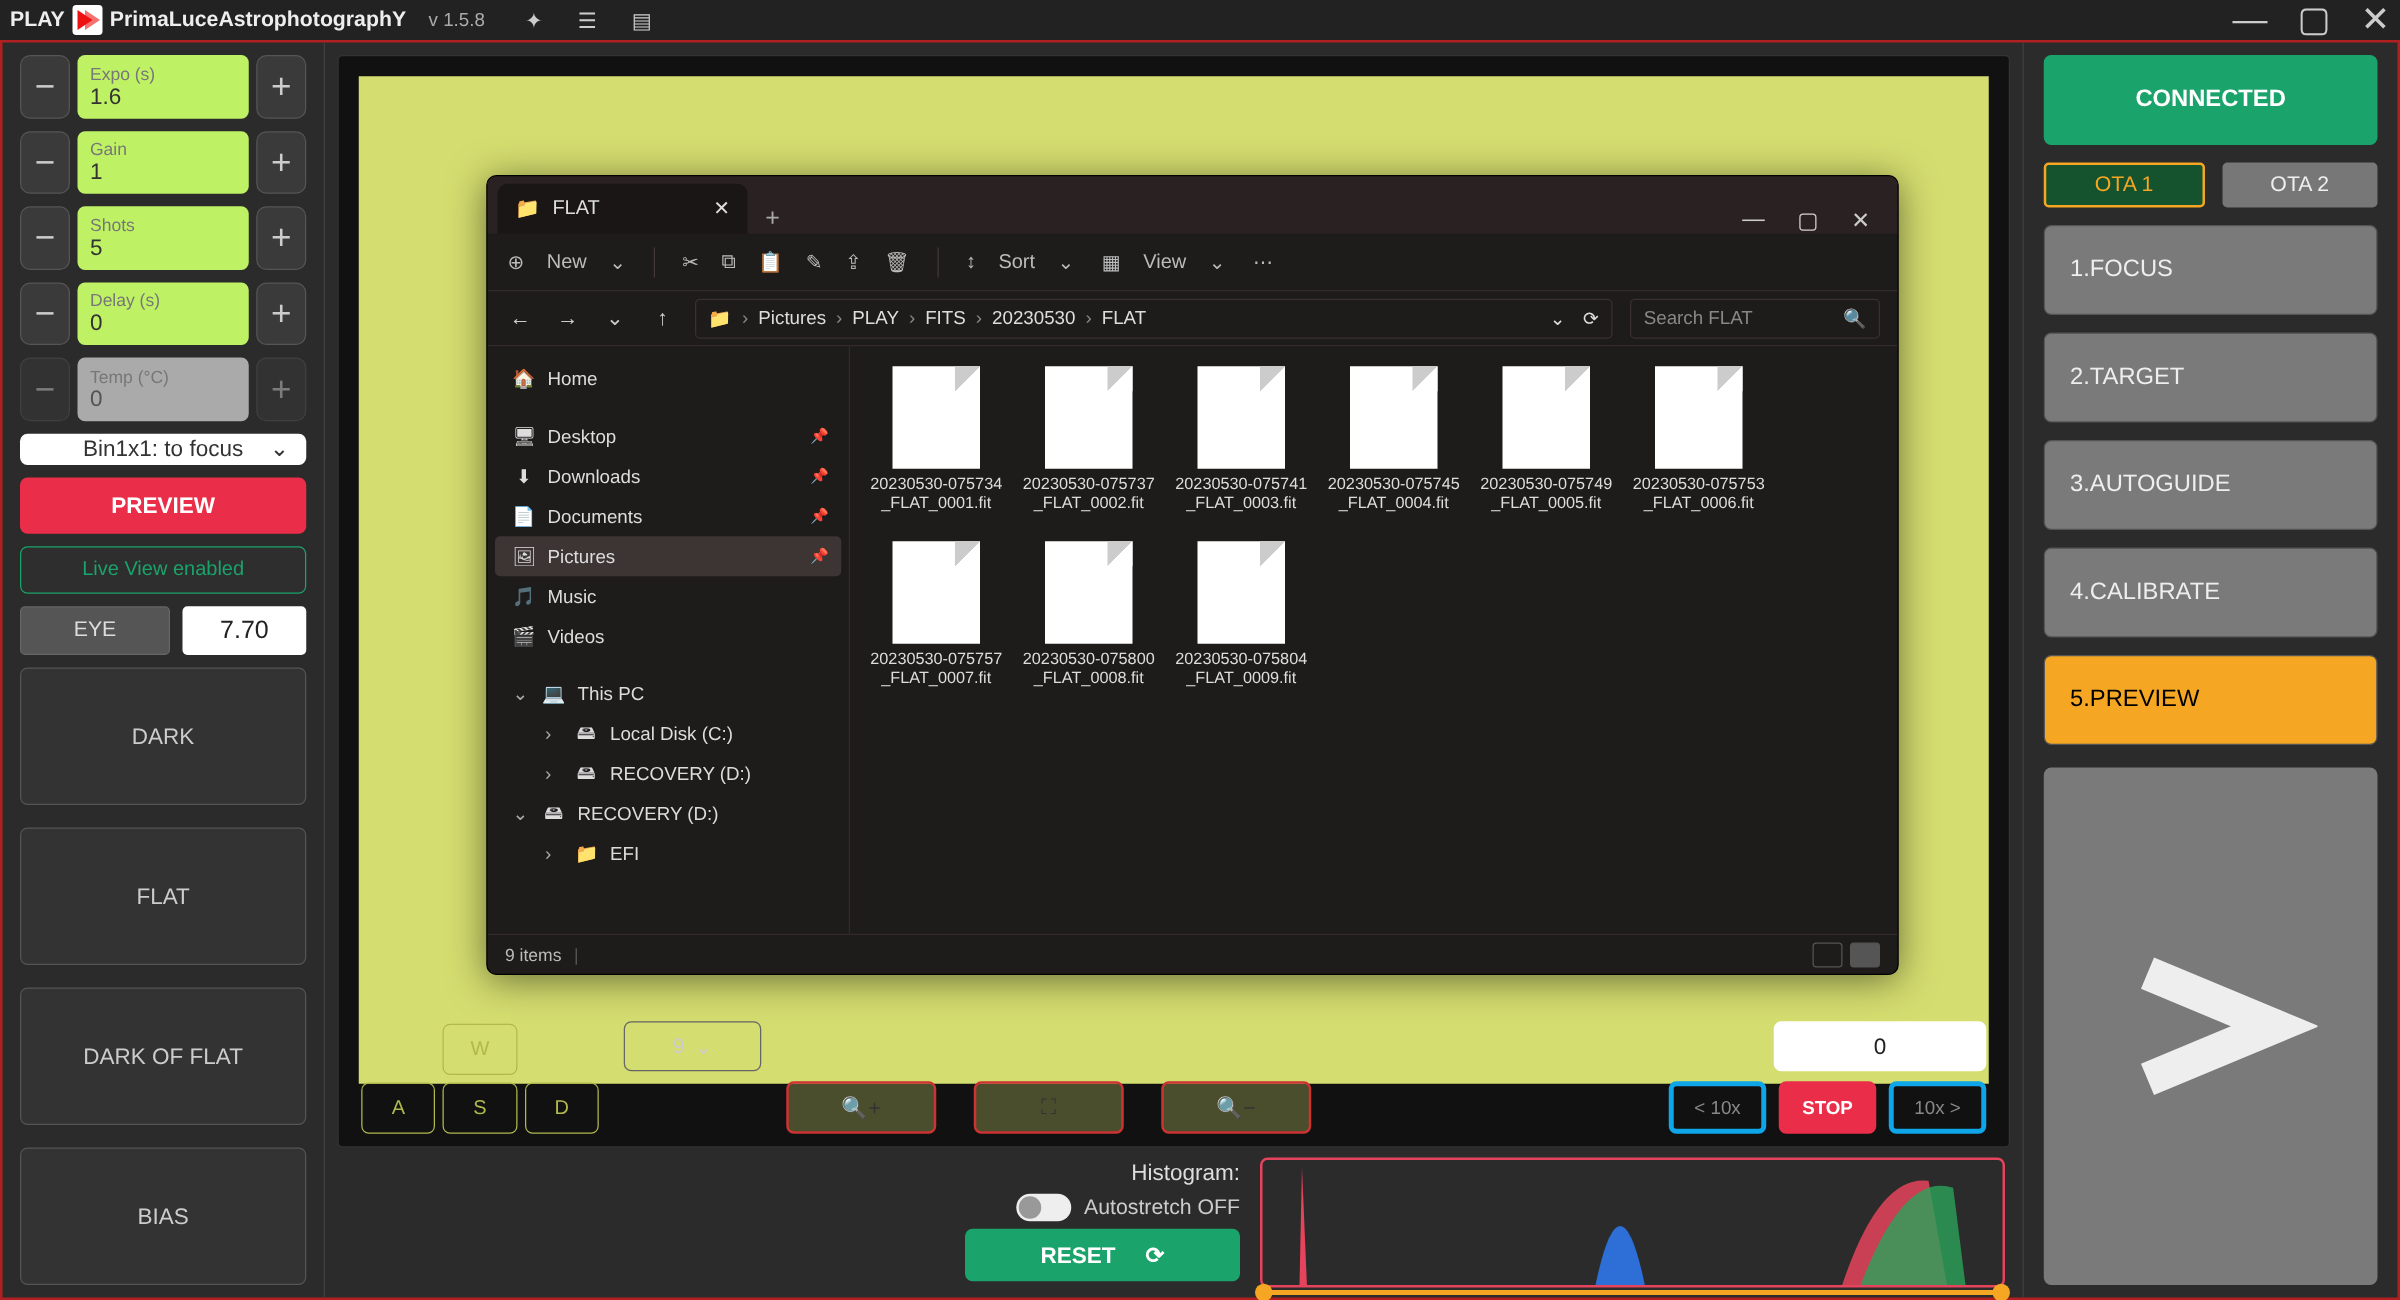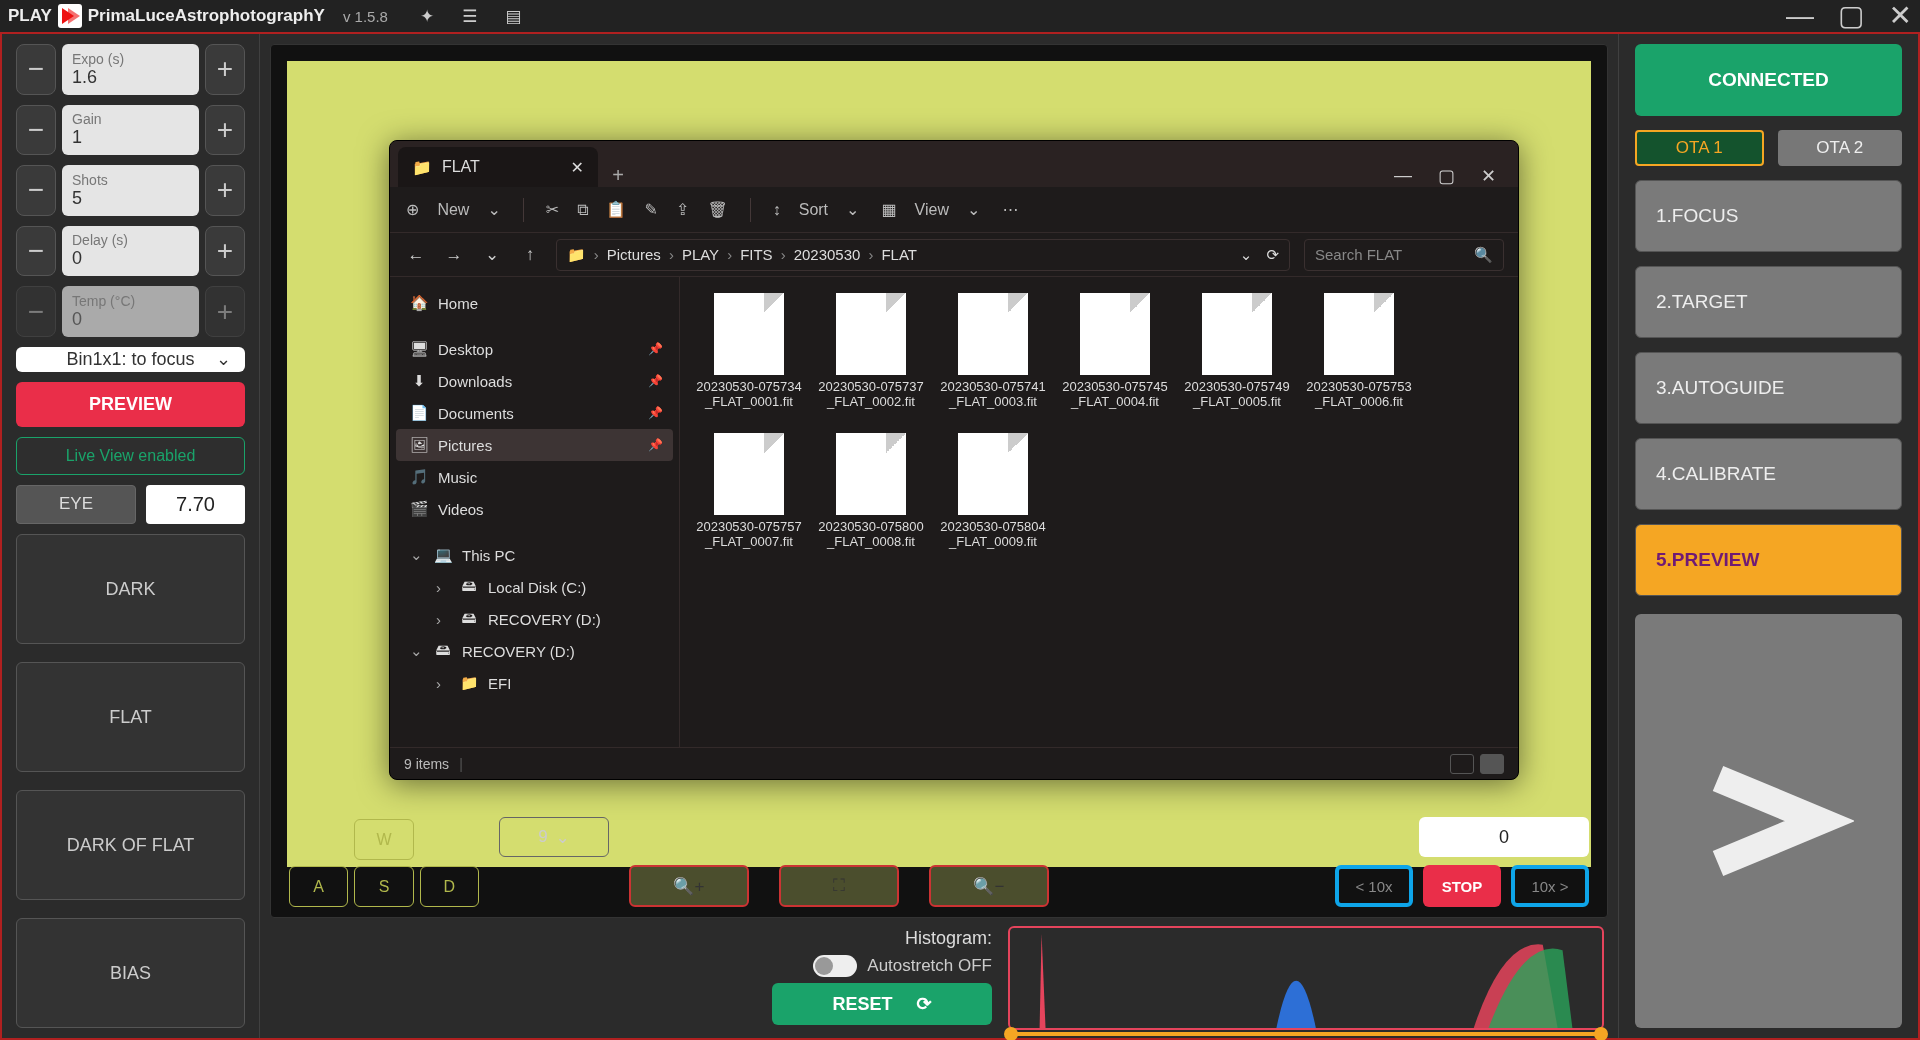--- a/index.html
+++ b/index.html
@@ -18,21 +18,21 @@
 
 
 .shell { display: flex; height: calc(1040px - 32px); border: 2px solid #b02020; }
 .left { width: 258px; border-right: 1px solid #404040; padding: 10px 14px; display:flex; flex-direction:column; gap: 10px; }
 .center { flex: 1; display:flex; flex-direction:column; position:relative; }
 .right { width: 300px; border-left: 1px solid #404040; padding: 10px 16px; display:flex; flex-direction:column; gap: 14px; }
 
 
 .stepper { display: flex; align-items: stretch; height: 54px; }
 .stepper .pm { width: 40px; background: #3a3a3a; color: #ccc; display:flex; align-items:center; justify-content:center; font-size: 28px; border-radius: 8px; cursor:pointer; border:1px solid #555;}
-.stepper .mid { flex:1; background: #e5e5e5; color:#333; margin:0 6px; border-radius:6px; padding:4px 10px; display:flex; flex-direction:column; justify-content:center;}
+.stepper .mid { flex:1; background: #bef264; color:#333; margin:0 6px; border-radius:6px; padding:4px 10px; display:flex; flex-direction:column; justify-content:center;}
 .stepper .mid.disabled { background:#aaa; color:#555;}
 .stepper .mid .lbl { font-size: 14px; color:#777;}
 .stepper .mid .val { font-size: 18px; }
 .select-row { background:#fff; color:#333; height:27px; border-radius:6px; display:flex; align-items:center; justify-content:center; position:relative; font-size:18px;}
 .select-row .chev { position:absolute; right:14px; }
 .btn-red { background:#ea2e49; color:#fff; border-radius:6px; text-align:center; height:48px; display:flex; align-items:center; justify-content:center; font-weight:700; font-size:18px; cursor:pointer;}
 .live-tag { border:1px solid #1aa36a; color:#1aa36a; border-radius:6px; height:40px; display:flex; align-items:center; justify-content:center; font-size:16px; background:#2e2e2e;}
 .eye-row { display:flex; gap:10px; height:42px; }
 .eye-row .eye-lbl { flex:0 0 120px; background:#555; color:#ddd; border:1px solid #666; border-radius:4px; display:flex; align-items:center; justify-content:center;}
 .eye-row .eye-val { flex:1; background:#fff; color:#222; border-radius:4px; display:flex; align-items:center; justify-content:center; font-size:20px;}
@@ -68,21 +68,21 @@
 .slider-track .dot { width:14px; height:14px; background:#f5a623; border-radius:50%; position:absolute; top:-5px;}
 
 
 .r-btn { height:72px; border-radius:6px; display:flex; align-items:center; padding:16px 20px; font-size:19px; cursor:pointer; }
 .r-connected { background:#1aa36a; color:#fff; justify-content:center; font-weight:600; }
 .ota-row { display:flex; gap:14px;}
 .ota-row .ota { flex:1; height:36px; border-radius:4px; display:flex; align-items:center; justify-content:center; font-size:17px;}
 .ota-active { border:2px solid #f5a623; color:#f5a623; background:#14532d;}
 .ota-inactive { background:#777; color:#eee;}
 .r-step { background:#7a7a7a; color:#eee; border:1px solid #555;}
-.r-step.active { background:#f5a623; color:#701a75; font-weight:700;}
+.r-step.active { background:#f5a623; color:#000000; font-weight:400;}
 .r-logo { flex:1; margin-top:4px; background:#7a7a7a; border-radius:6px; display:flex; align-items:center; justify-content:center;}
 .r-logo svg { width:170px; height:170px; }
 
 
 .explorer { position:absolute; left:118px; top:95px; width:1130px; height:640px; background:#1e1b1b; border:1px solid #000; border-radius:8px; display:flex; flex-direction:column; box-shadow:0 4px 30px rgba(0,0,0,.5); z-index:50; overflow:hidden;}
 .ex-tabs { height:46px; display:flex; align-items:flex-end; padding:0 8px; background:#2a2222;}
 .ex-tab { height:40px; width:200px; background:#1a1616; border-radius:8px 8px 0 0; display:flex; align-items:center; padding:0 14px; gap:10px; color:#ddd; font-size:16px;}
 .ex-tab .xclose { margin-left:auto; cursor:pointer;}
 .ex-newtab { width:40px; text-align:center; font-size:20px; color:#aaa; cursor:pointer;}
 .ex-tabs .winbtns { margin-left:auto; display:flex; gap:26px; padding:0 14px; color:#ccc; font-size:18px;}

